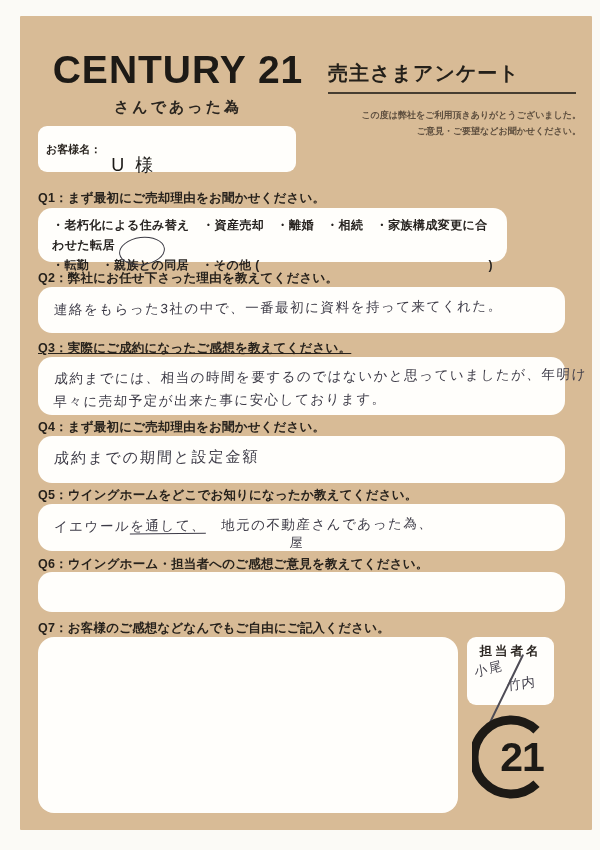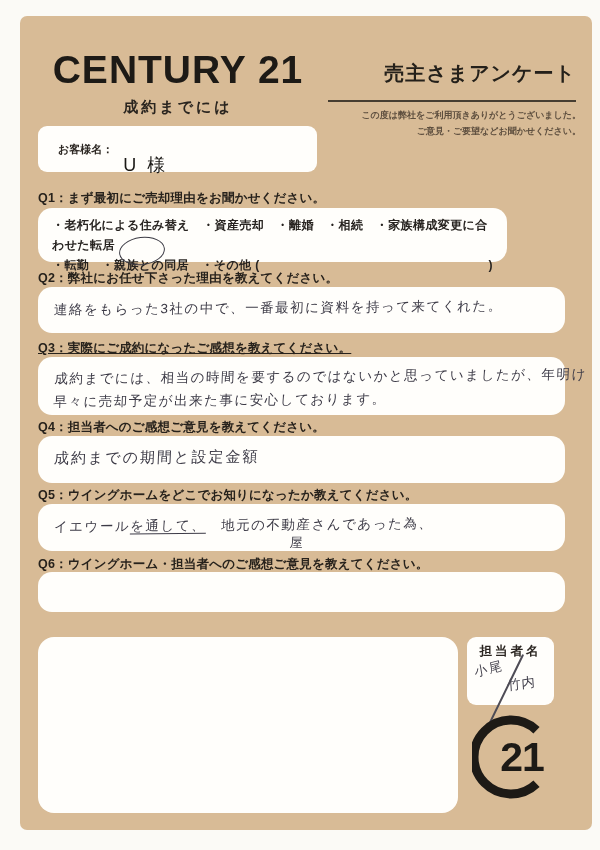--- a/index.html
+++ b/index.html
@@ -4,44 +4,44 @@
 <style>
   html,body { margin:0; padding:0; }
   .page {
     position:relative; width:600px; height:850px;
     background:#fbfaf6; overflow:hidden;
     font-family:"Liberation Sans","DejaVu Sans",sans-serif;
     color:#231f1b;
   }
   .paper {
     position:absolute; left:20px; top:16px; width:572px; height:814px;
-    background:#d8bb96; border-radius:7px;
+    background:#d8bb96; border-radius:1px;
   }
   .abs { position:absolute; }
   .brand {
     left:18px; top:32px; width:280px; text-align:center;
     font-size:39px; font-weight:800; letter-spacing:1px; color:#1d1a16;
     white-space:nowrap;
   }
   .brand-sub {
     left:18px; top:82px; width:280px; text-align:center;
     font-size:15px; font-weight:700; letter-spacing:3px; color:#2a251f;
   }
   .survey-title {
-    left:308px; top:44px; width:248px; text-align:right;
+    left:308px; top:44px; width:248px; text-align:left;
     font-size:20px; font-weight:800; letter-spacing:1px; color:#24201a;
-    padding-bottom:13px; border-bottom:2.5px solid #463d31;
+    padding-bottom:5px; border-bottom:2.5px solid #463d31;
   }
   .thanks {
     left:303px; top:92px; width:258px; text-align:right;
     font-size:9px; line-height:15.5px; color:#5d4e3e; font-weight:600;
   }
   .wbox { position:absolute; background:#fffefb; border-radius:14px; }
-  .cust-box { left:18px; top:110px; width:279px; height:46px; border-radius:9px;
-    display:flex; align-items:center; padding-left:20px; box-sizing:border-box; }
+  .cust-box { left:18px; top:110px; width:258px; height:46px; border-radius:9px;
+    display:flex; align-items:center; padding-left:8px; box-sizing:border-box; }
   .cust-label { font-size:11px; font-weight:700; color:#2c2722; }
   .cust-name { font-size:18px; margin-left:10px; letter-spacing:3px; color:#1b1916;margin-top:32px; }
   .qlabel {
     position:absolute; left:18px; font-size:12.5px; font-weight:800;
     color:#27221c; letter-spacing:0.2px; white-space:nowrap;
   }
   .options {
     padding:7px 14px; font-size:12px; font-weight:700; line-height:20px;
     color:#272320; letter-spacing:0.4px;
   }
@@ -80,21 +80,21 @@
   }
   .logo-svg { position:absolute; left:452px; top:694px; }
 </style>
 </head>
 <body>
 
 <div class="page">
   <div class="paper">
 
     <div class="abs brand">CENTURY 21</div>
-    <div class="abs brand-sub">成約までには</div>
+    <div class="abs brand-sub">さんであった為</div>
     <div class="abs survey-title">売主さまアンケート</div>
     <div class="abs thanks">
       <div>この度は弊社をご利用頂きありがとうございました。</div>
       <div>ご意見・ご要望などお聞かせください。</div>
     </div>
 
     <div class="wbox cust-box">
       <span class="cust-label">お客様名：</span>
       <span class="cust-name">U 様</span>
     </div>
@@ -118,37 +118,38 @@
     </div>
 
     <div class="qlabel" style="top:324px;text-decoration:underline;">Q3：実際にご成約になったご感想を教えてください。</div>
     <div class="wbox" style="left:18px; top:341px; width:527px; height:58px;">
       <div class="ans-pad3 hand">
         <div>成約までには、相当の時間を要するのではないかと思っていましたが、年明け</div>
         <div>早々に売却予定が出来た事に安心しております。</div>
       </div>
     </div>
 
-    <div class="qlabel" style="top:403px;">Q4：担当者へのご感想ご意見を教えてください。</div>
+    <div class="qlabel" style="top:403px;">Q4：まず最初にご売却理由をお聞かせください。</div>
     <div class="wbox" style="left:18px; top:420px; width:527px; height:47px;">
       <div class="ans-pad4 hand">成約までの期間と設定金額</div>
     </div>
 
     <div class="qlabel" style="top:471px;">Q5：ウイングホームをどこでお知りになったか教えてください。</div>
     <div class="wbox" style="left:18px; top:488px; width:527px; height:47px;">
       <div class="ans-pad hand">
         <span>イエウール</span><span class="u-line">を通して、</span><span>　地元の不動産</span><span class="ins-wrap"><span class="ins-char">屋</span><span>さんであった為、</span></span>
       </div>
     </div>
 
     <div class="qlabel" style="top:540px;">Q6：ウイングホーム・担当者へのご感想ご意見を教えてください。</div>
     <div class="wbox" style="left:18px; top:556px; width:527px; height:40px;">
       <div class="ans-pad hand"></div>
     </div>
 
+    <div class="qlabel" style="top:604px;">Q7：お客様のご感想などなんでもご自由にご記入ください。</div>
     <div class="wbox" style="left:18px; top:621px; width:420px; height:176px; border-radius:16px;">
       <div class="ans-pad hand"></div>
     </div>
 
     <div class="wbox staff-box">
       <div class="staff-label">担当者名</div>
       <span class="sig-1">小尾</span>
       <span class="sig-2">竹内</span>
     </div>
     <div class="sig-slash"></div>

